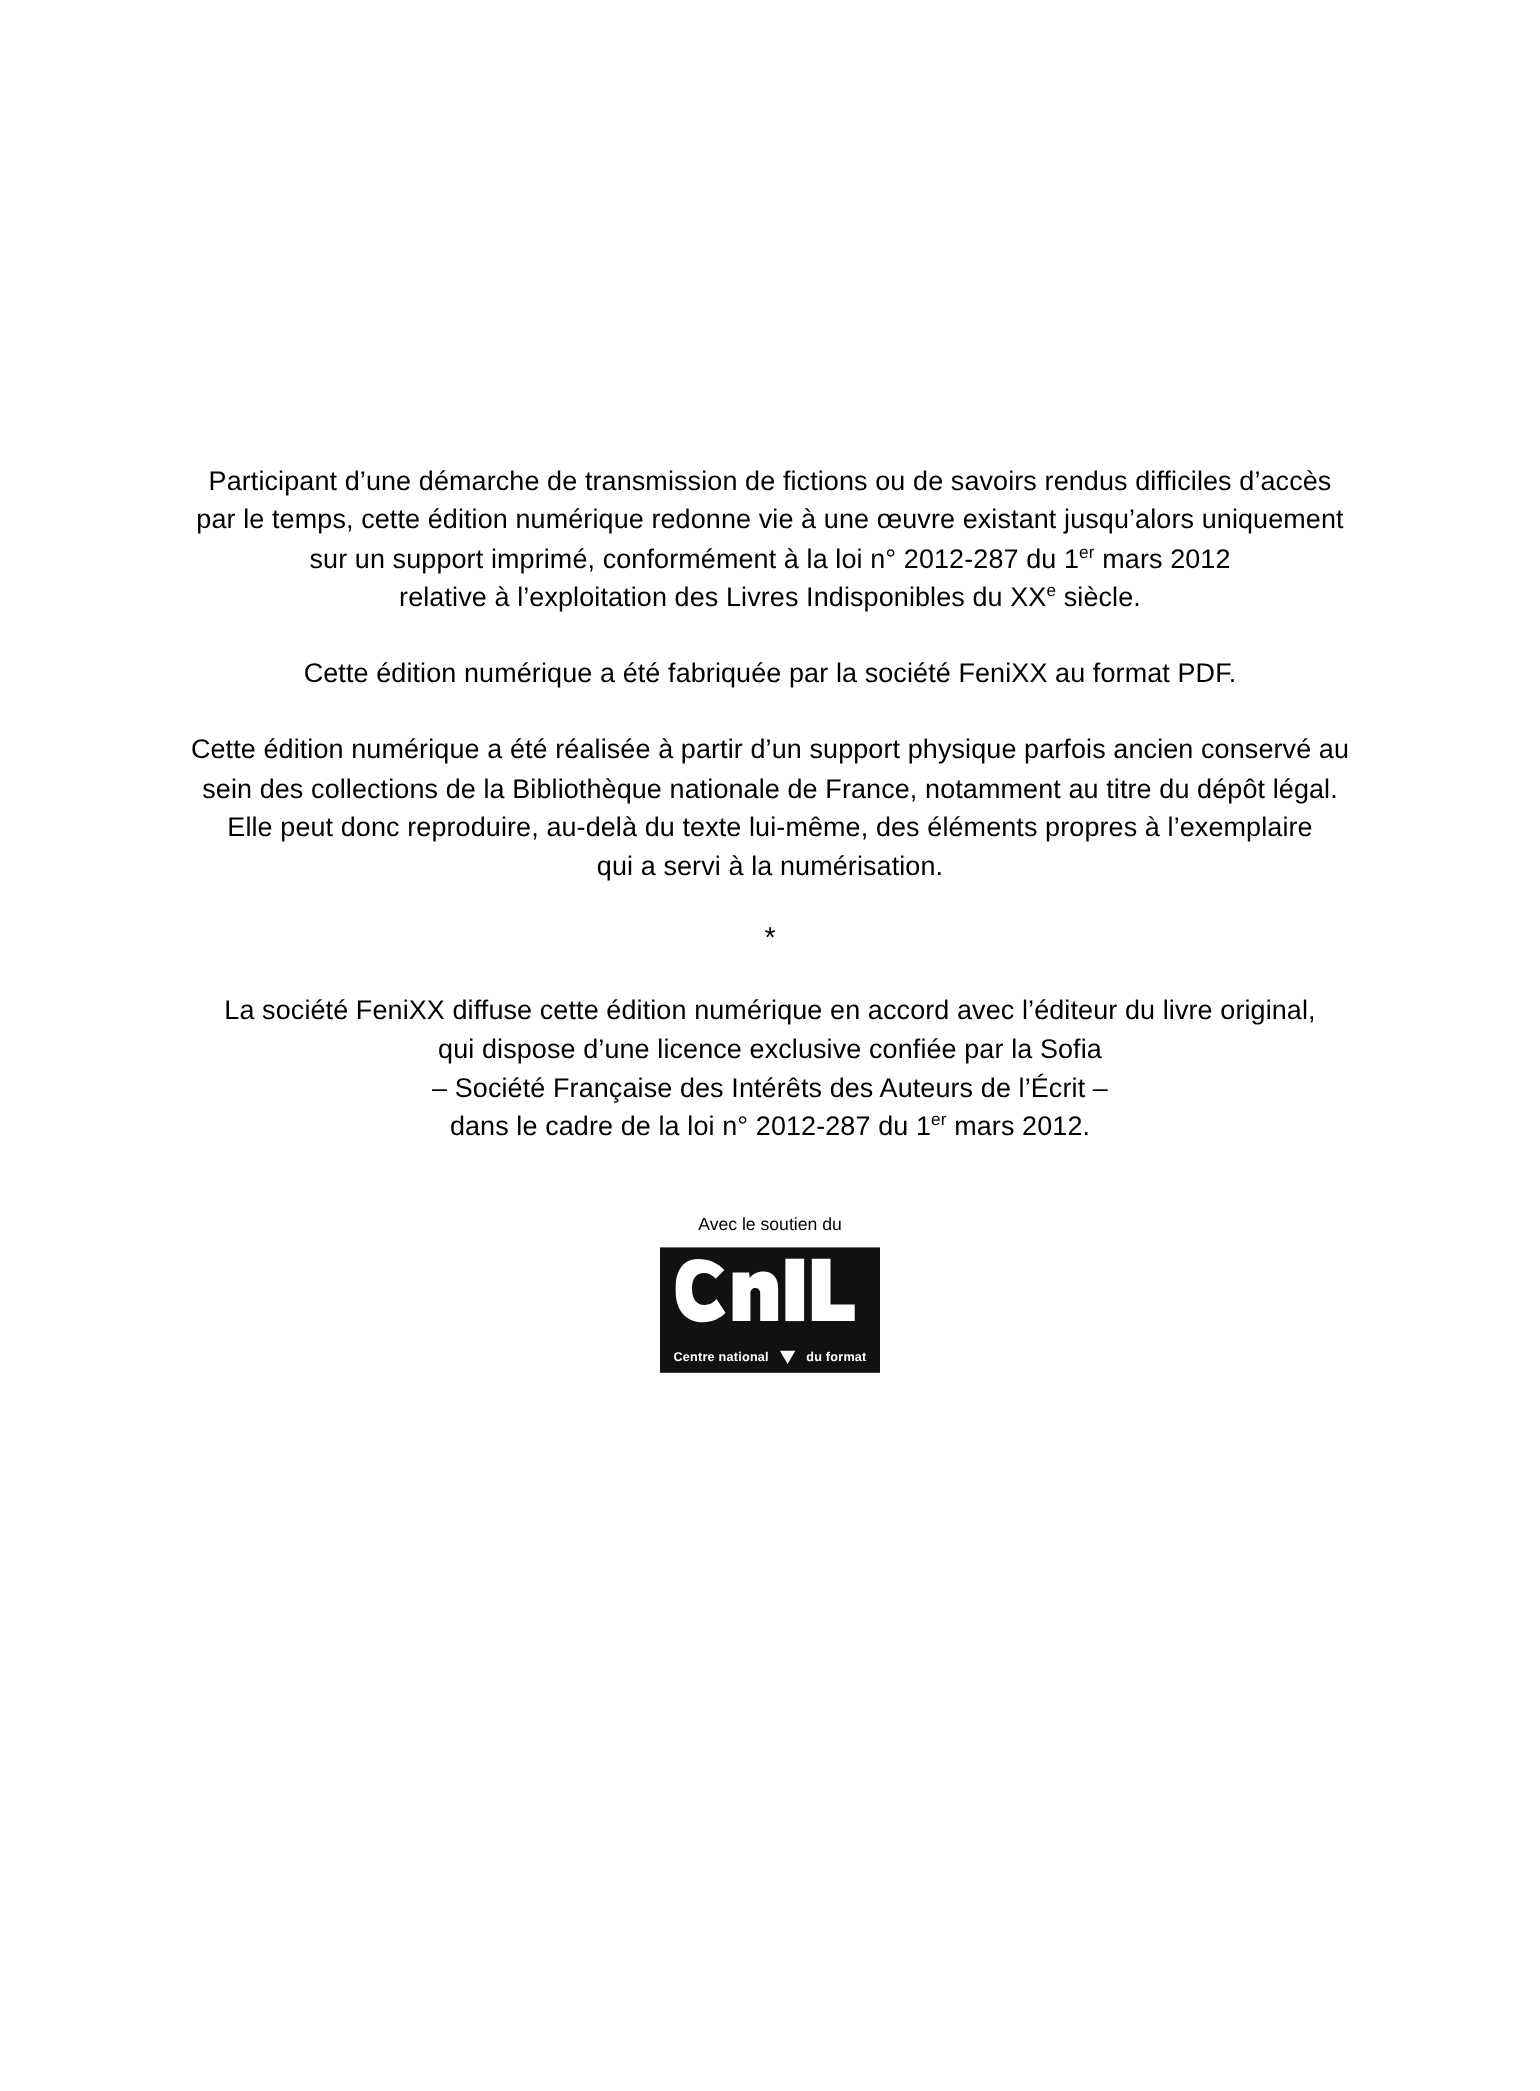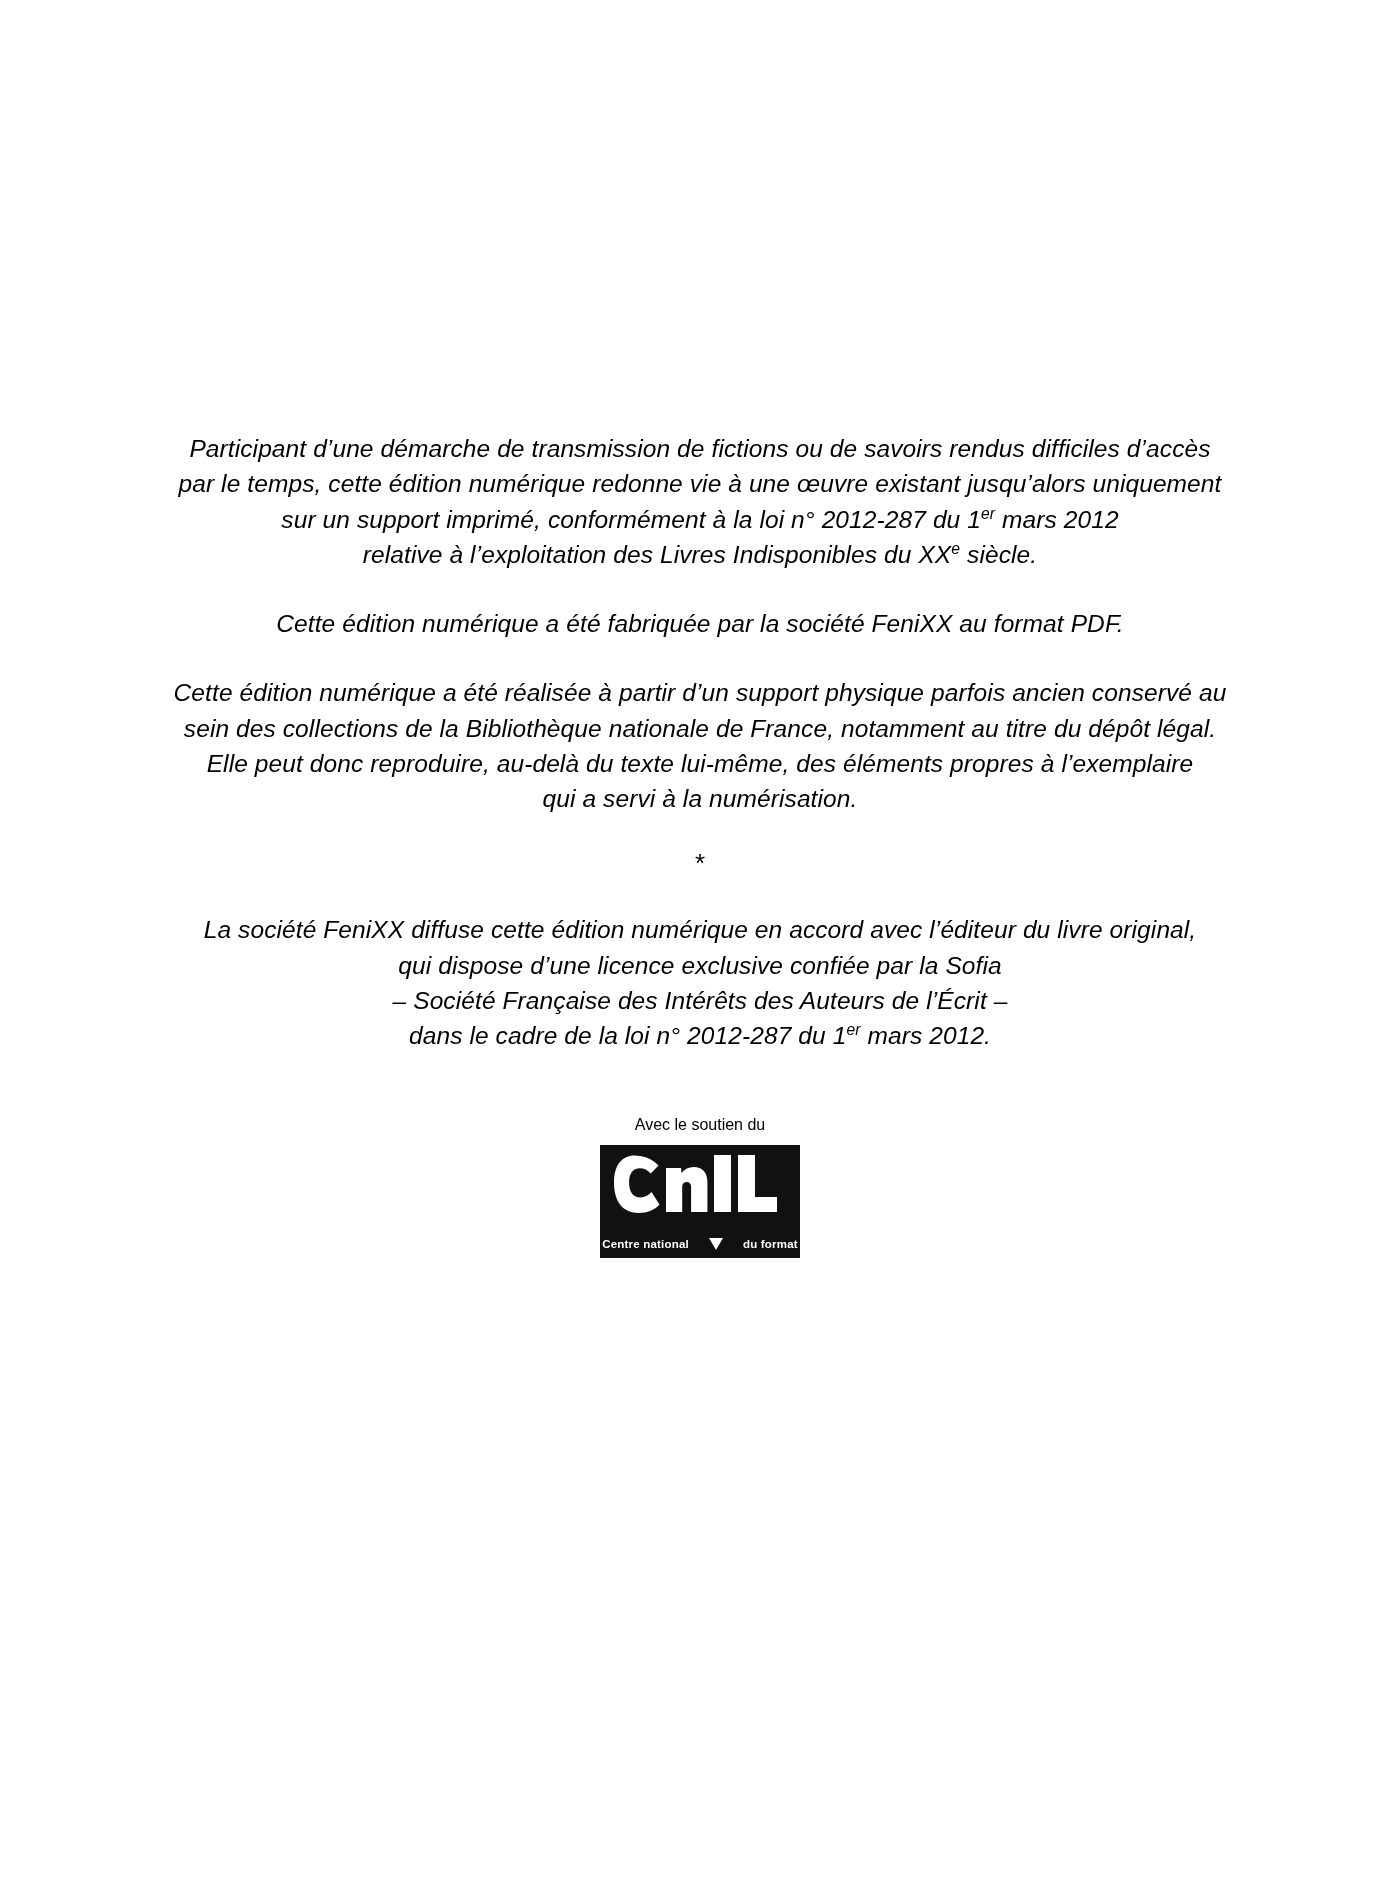--- a/index.html
+++ b/index.html
@@ -24,23 +24,22 @@
   }
   .content {
     width: 1130px;
     margin: 0 auto;
     text-align: center;
   }
   .para {
     font-size: 24.5px;
     line-height: 1.44;
     text-align: center;
-    margin: 11px 0 34px 0;
+    margin: 0 0 34px 0;
     letter-spacing: 0.1px;
-    font-style: italic;
   }
   .para sup {
     font-size: 0.64em;
     vertical-align: super;
     line-height: 0;
   }
   .star {
     font-size: 26px;
     line-height: 1;
     margin: 18px 0 36px 0;
@@ -63,21 +62,21 @@
     box-sizing: border-box;
   }
   .cnl-wordmark {
     display: block;
     text-align: center;
   }
   .cnl-sub {
     display: flex;
     align-items: center;
     justify-content: center;
-    gap: 20px;
+    gap: 10px;
     margin-top: 2px;
     padding-top: 3px;
   }
   .cnl-sub-text {
     color: #ffffff;
     font-size: 11.5px;
     font-weight: bold;
     letter-spacing: 0.2px;
     white-space: nowrap;
     font-family: "Liberation Sans", sans-serif;

